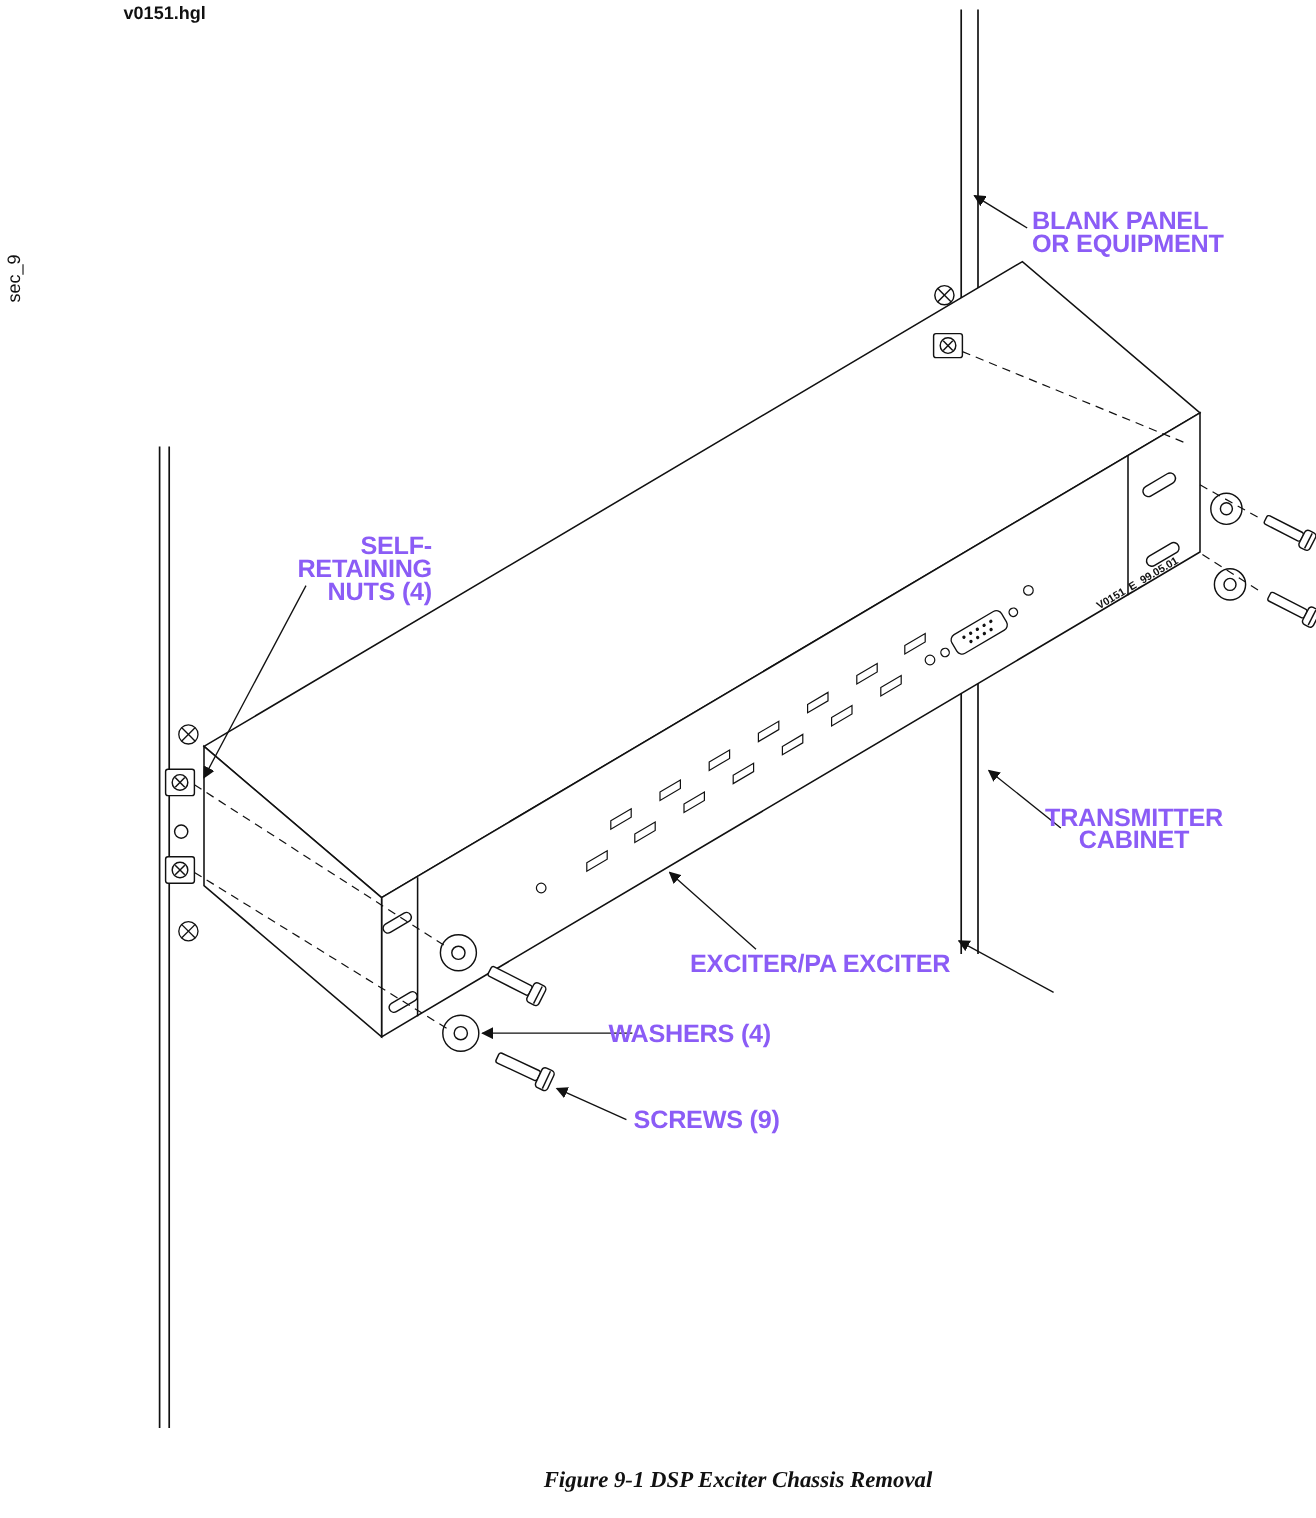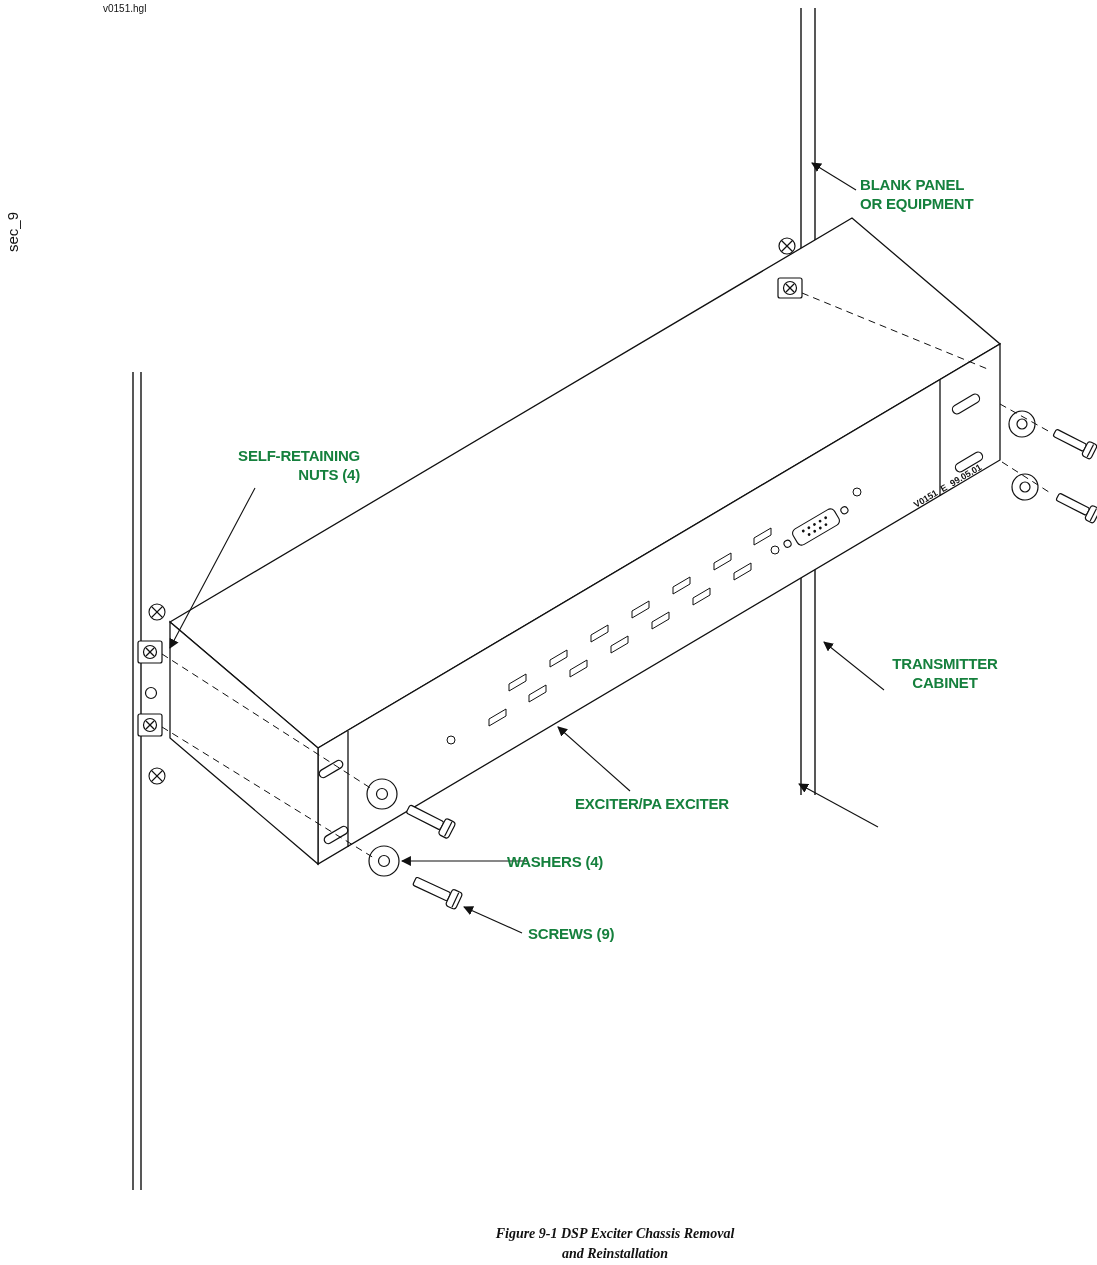--- a/index.html
+++ b/index.html
@@ -1,26 +1,26 @@
 <!DOCTYPE html>
 <html><head>
 <meta charset="utf-8">
 <style>
   html,body{margin:0;padding:0;background:#fff;width:1097px;height:1265px;overflow:hidden;}
   .page{position:relative;width:1097px;height:1265px;background:#fff;
         font-family:"Liberation Sans",sans-serif;color:#111;}
   svg{position:absolute;left:0;top:0;}
-  .lbl{position:absolute;font-size:15px;font-weight:700;line-height:19px;
-       letter-spacing:-0.2px;white-space:pre-line;color:#15803d;}
-  .file-lbl{position:absolute;left:103px;top:3px;font-size:10px;font-weight:400;color:#111;}
+  .lbl{position:absolute;font-size:21px;font-weight:700;line-height:19px;
+       letter-spacing:-0.2px;white-space:pre-line;color:#8b5cf6;}
+  .file-lbl{position:absolute;left:103px;top:3px;font-size:15px;font-weight:700;color:#111;}
   .side-lbl{position:absolute;left:4px;top:252px;font-size:15px;font-weight:400;
             transform:rotate(-90deg);transform-origin:left top;color:#111;}
   .caption{position:absolute;left:340px;top:1224px;width:550px;text-align:center;
            font-family:"Liberation Serif",serif;font-style:italic;font-weight:700;
-           font-size:14px;line-height:20px;color:#111;}
+           font-size:19px;line-height:20px;color:#111;}
 </style>
 </head>
 <body>
 
 <div class="page">
 
   <svg width="1097" height="1265" viewBox="0 0 1097 1265">
     <defs>
       <marker id="arr" viewBox="0 0 10 10" refX="9" refY="5" markerWidth="9" markerHeight="9" orient="auto">
         <path d="M0,0 L10,5 L0,10 z" fill="#111"></path>
@@ -177,24 +177,23 @@
     </g>
   </svg>
 
   <div class="file-lbl">v0151.hgl</div>
   <div class="side-lbl">sec_9</div>
 
   <div class="lbl" style="left:860px;top:175px;text-align:left">BLANK PANEL
 OR EQUIPMENT</div>
   <div class="lbl" style="left:215px;top:446px;width:145px;text-align:right">SELF-RETAINING
 NUTS (4)</div>
-  <div class="lbl" style="left:870px;top:654px;width:150px;text-align:center">TRANSMITTER
+  <div class="lbl" style="left:870px;top:672px;width:150px;text-align:center">TRANSMITTER
 CABINET</div>
   <div class="lbl" style="left:575px;top:794px">EXCITER/PA EXCITER</div>
   <div class="lbl" style="left:507px;top:852px">WASHERS (4)</div>
   <div class="lbl" style="left:528px;top:924px">SCREWS (9)</div>
 
   <div class="caption">
     <div>Figure 9-1  DSP Exciter Chassis Removal</div>
-    <div>and Reinstallation</div>
   </div>
 
 </div>
 
 </body></html>

